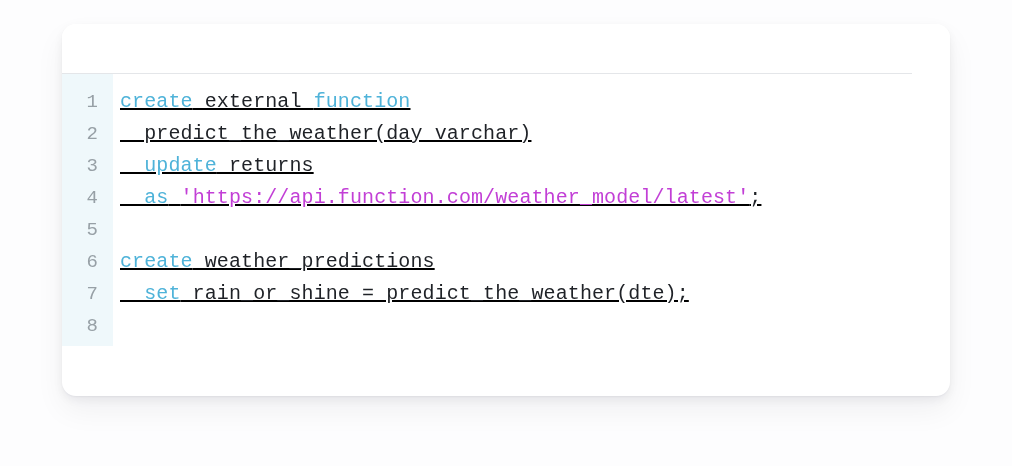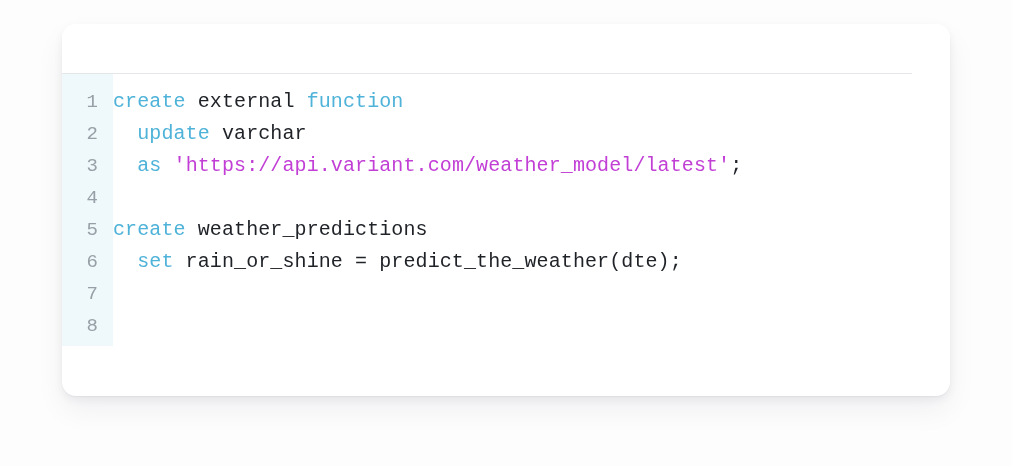--- a/index.html
+++ b/index.html
@@ -82,22 +82,23 @@
     box-sizing: border-box;
     font-family: "Liberation Mono", "DejaVu Sans Mono", monospace;
     font-size: 19px;
     color: #97a0a6;
     letter-spacing: 0;
   }
 
   .code-area {
     flex: 1 1 auto;
     padding-top: 12px;
-    padding-left: 0;
+    padding-left: 7px;
     box-sizing: border-box;
+    text-decoration: underline;
   }
 
   .code-line {
     height: 32px;
     line-height: 32px;
     font-family: "Liberation Mono", "DejaVu Sans Mono", monospace;
     font-size: 20px;
     color: #1f2227;
     white-space: pre;
     letter-spacing: 0.1px;
@@ -125,22 +126,23 @@
           <div class="gutter-line">3</div>
           <div class="gutter-line">4</div>
           <div class="gutter-line">5</div>
           <div class="gutter-line">6</div>
           <div class="gutter-line">7</div>
           <div class="gutter-line">8</div>
         </div>
 
       <div class="code-area" id="code-area">
           <div class="code-line"><span class="tok-kw">create</span><span class="tok-txt"> external </span><span class="tok-kw">function</span></div>
-          <div class="code-line"><span class="tok-kw">  update</span><span class="tok-txt"> varchar</span></div>
-          <div class="code-line"><span class="tok-kw">  as</span><span class="tok-txt"> </span><span class="tok-str">'https://api.variant.com/weather_model/latest'</span><span class="tok-txt">;</span></div>
+          <div class="code-line"><span class="tok-txt">  predict_the_weather(day varchar)</span></div>
+          <div class="code-line"><span class="tok-kw">  update</span><span class="tok-txt"> returns</span></div>
+          <div class="code-line"><span class="tok-kw">  as</span><span class="tok-txt"> </span><span class="tok-str">'https://api.function.com/weather_model/latest'</span><span class="tok-txt">;</span></div>
           <div class="code-line"><span class="tok-txt"></span></div>
           <div class="code-line"><span class="tok-kw">create</span><span class="tok-txt"> weather_predictions</span></div>
           <div class="code-line"><span class="tok-kw">  set</span><span class="tok-txt"> rain_or_shine = predict_the_weather(dte);</span></div>
         </div>
 
     </div>
 
   </div>
 
 </div>

